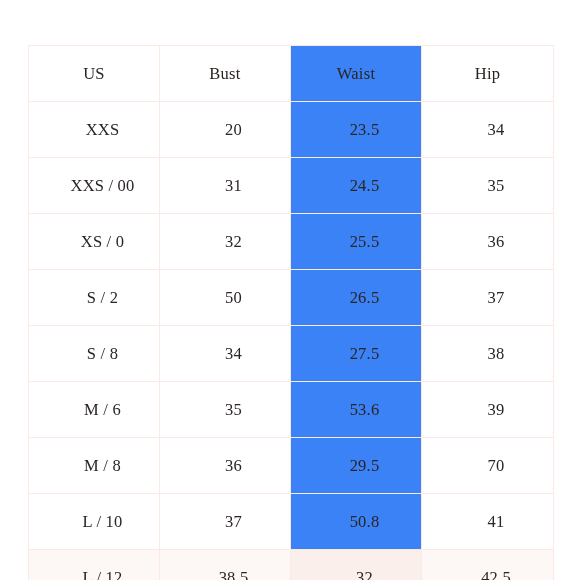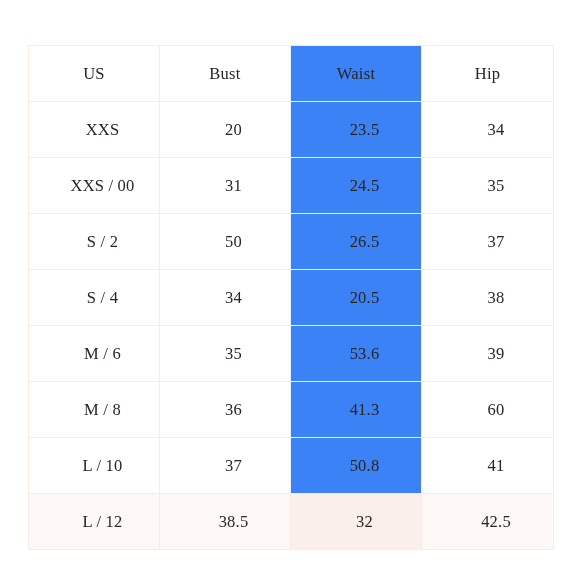--- a/index.html
+++ b/index.html
@@ -109,42 +109,48 @@
             <td class="col-hl">23.5</td>
             <td>34</td>
           </tr>
           <tr>
             <td>XXS / 00</td>
             <td>31</td>
             <td class="col-hl">24.5</td>
             <td>35</td>
           </tr>
           <tr>
+            <td>XS / 0</td>
+            <td>32</td>
+            <td class="col-hl">25.5</td>
+            <td>36</td>
+          </tr>
+          <tr>
             <td>S / 2</td>
             <td>50</td>
             <td class="col-hl">26.5</td>
             <td>37</td>
           </tr>
           <tr>
-            <td>S / 4</td>
+            <td>S / 8</td>
             <td>34</td>
-            <td class="col-hl">20.5</td>
+            <td class="col-hl">27.5</td>
             <td>38</td>
           </tr>
           <tr>
             <td>M / 6</td>
             <td>35</td>
             <td class="col-hl">53.6</td>
             <td>39</td>
           </tr>
           <tr>
             <td>M / 8</td>
             <td>36</td>
-            <td class="col-hl">41.3</td>
-            <td>60</td>
+            <td class="col-hl">29.5</td>
+            <td>70</td>
           </tr>
           <tr>
             <td>L / 10</td>
             <td>37</td>
             <td class="col-hl">50.8</td>
             <td>41</td>
           </tr>
           <tr class="row-tinted">
             <td>L / 12</td>
             <td>38.5</td>

